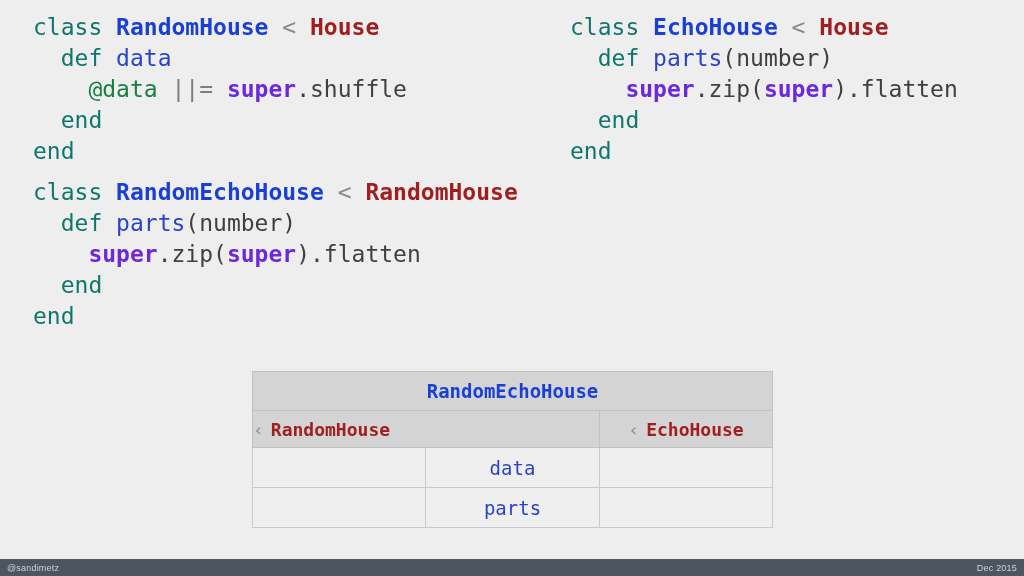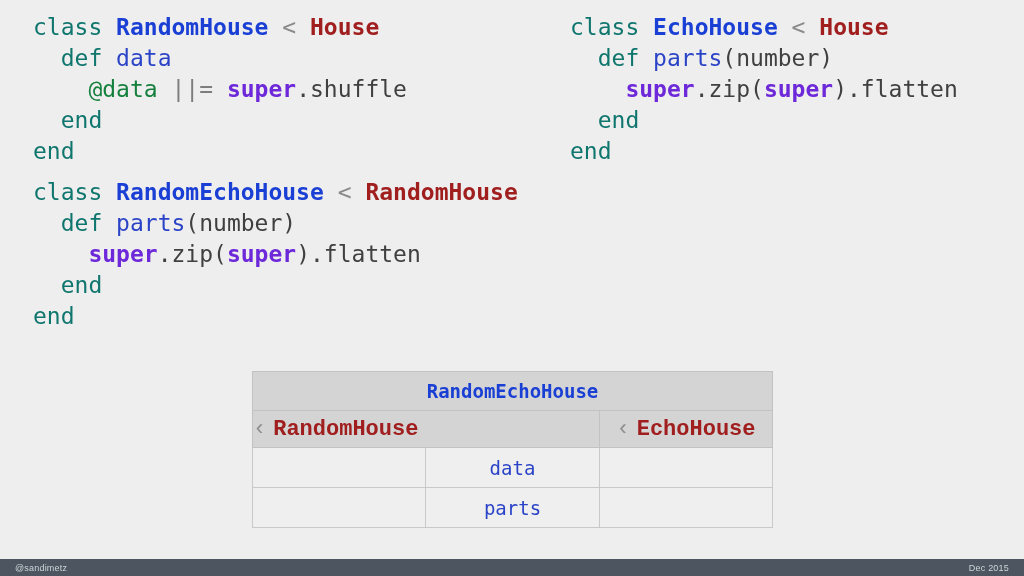--- a/index.html
+++ b/index.html
@@ -71,23 +71,22 @@
     font-weight: bold;
     font-size: 19px;
   }
   .sub-cell {
     background: #d4d4d4;
     border: 1px solid #c2c2c2;
     height: 36px;
     vertical-align: middle;
     color: #a01e1e;
     font-weight: bold;
-    font-size: 22px;
+    font-size: 18px;
     text-align: center;
-    font-family: Liberation Mono, monospace;
   }
   .sub-cell .lt {
     color: #8f8f8f;
     font-weight: normal;
     margin-right: 7px;
   }
   .sub-cell.left-sub  { text-align: left;  padding-left: 14px; }
   .sub-cell.right-sub { text-align: center; }
   .body-cell {
     background: #efefef;
@@ -103,21 +102,21 @@
   #footer-bar {
     position: absolute;
     left: 0;
     right: 0;
     bottom: 0;
     height: 17px;
     background: #4c5560;
     display: flex;
     align-items: center;
     justify-content: space-between;
-    padding: 0 15px;
+    padding: 0 7px;
     box-sizing: border-box;
     font-family: "Liberation Sans", sans-serif;
     font-size: 9px;
     color: #cfd4d9;
   }
   #footer-bar .handle { letter-spacing: 0.2px; }
   #footer-bar .date   { letter-spacing: 0.2px; }
 </style>
 </head>
 <body>

